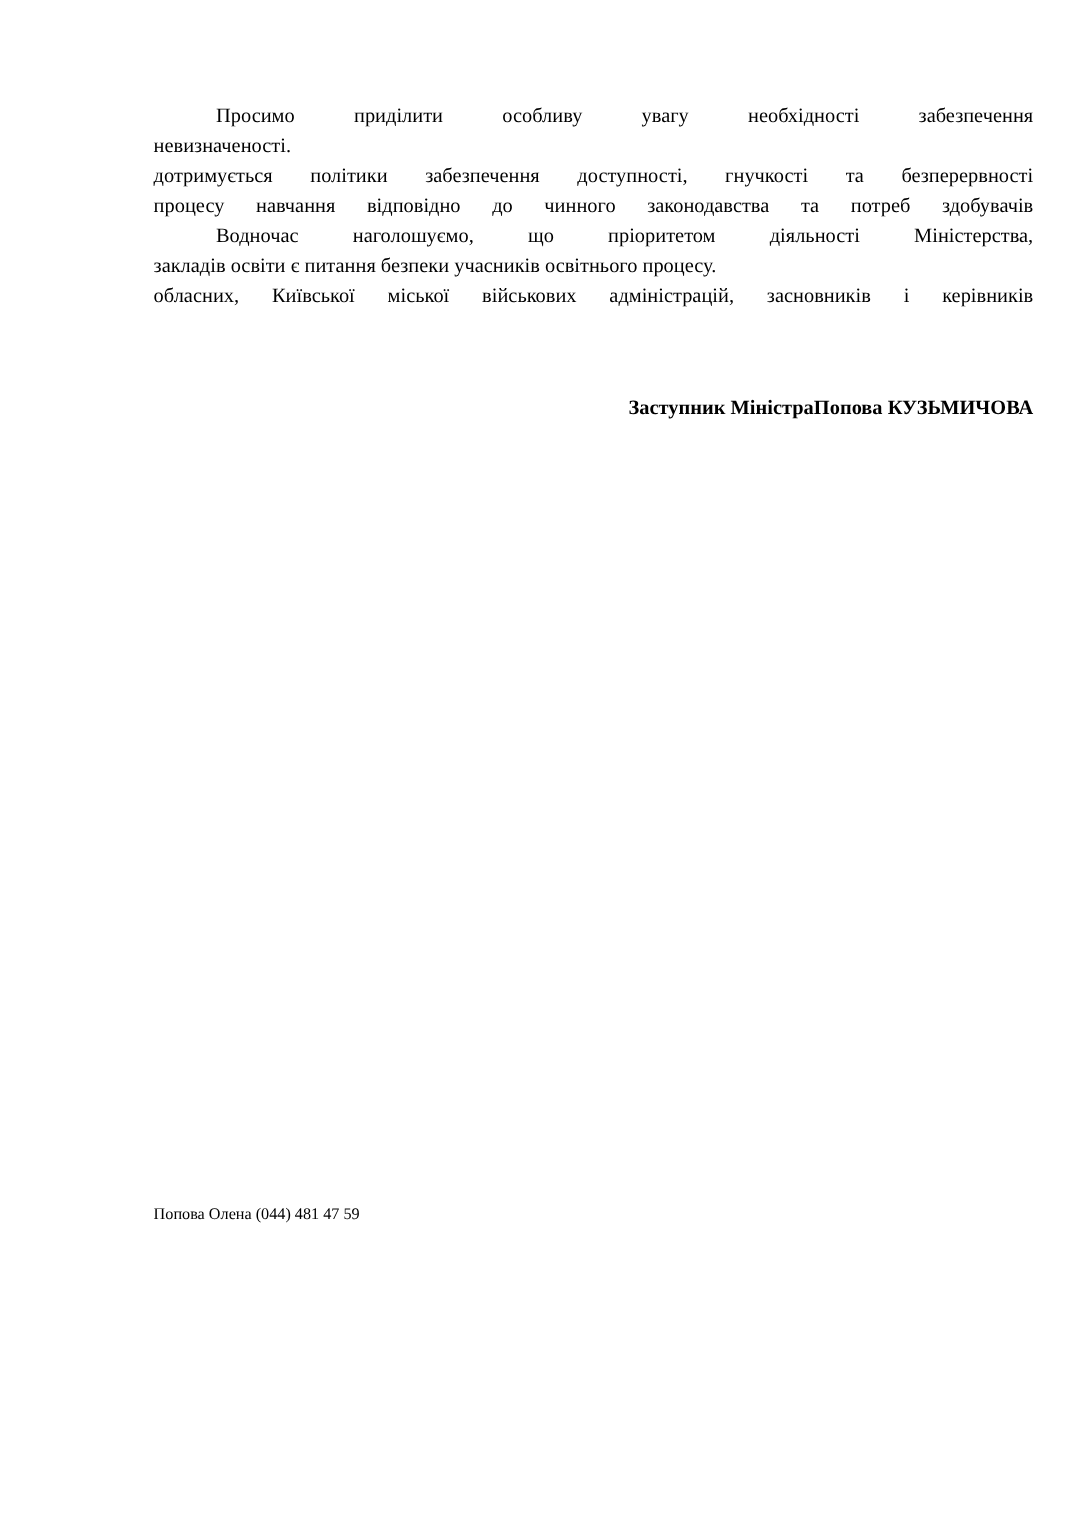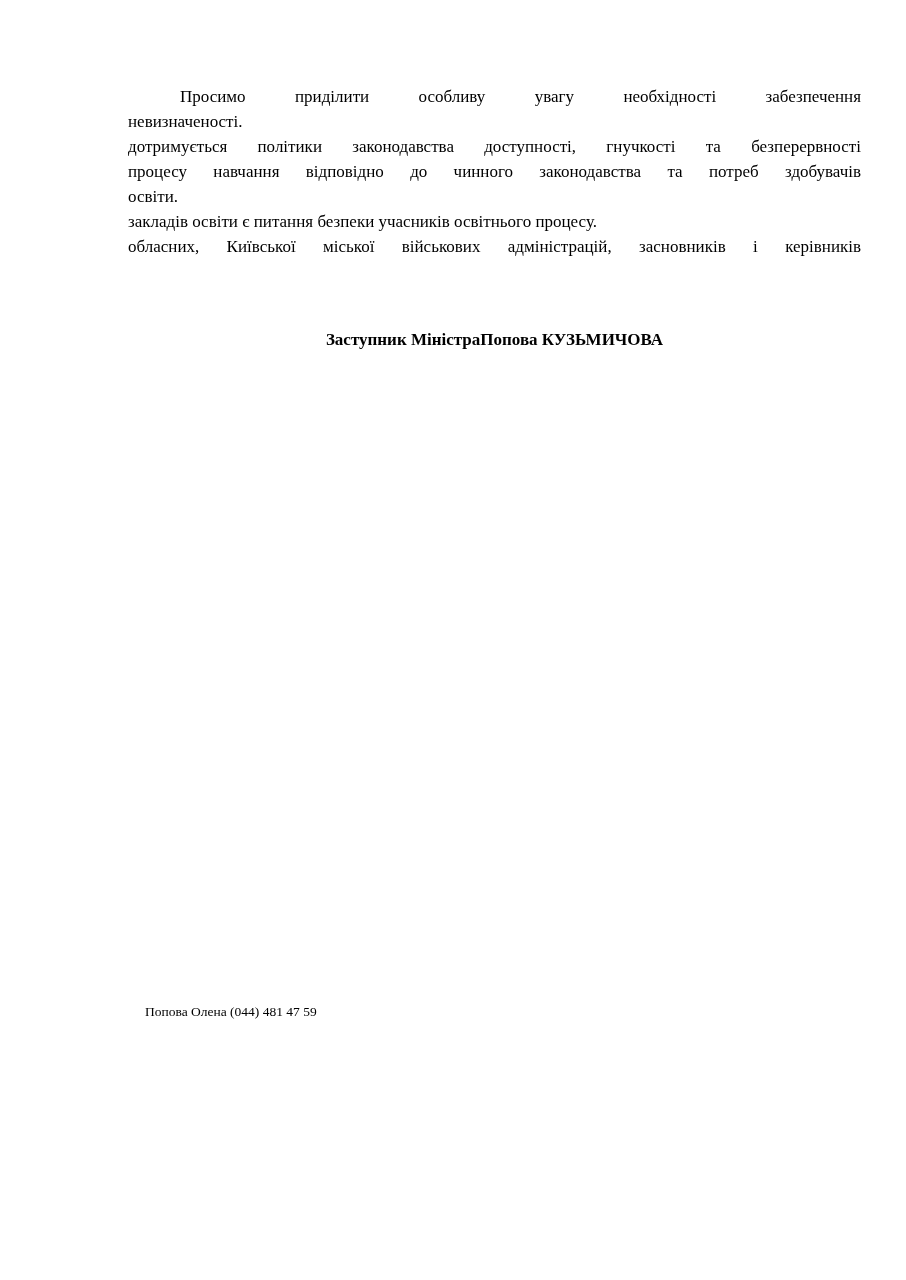--- a/index.html
+++ b/index.html
@@ -31,47 +31,47 @@
   }
   .line.first {
     text-indent: 52px;
   }
   .line.last {
     text-align: center;
     text-align-last: left;
   }
   .signature-row {
     display: flex;
-    justify-content: center;
+    justify-content: flex-end;
     align-items: baseline;
     margin-top: 68px;
     font-size: 17px;
     line-height: 25px;
     font-weight: bold;
   }
   .footer {
     position: absolute;
-    left: 145px;
+    left: 128px;
     top: 1003px;
     font-size: 13.5px;
     line-height: 17px;
     color: #000000;
   }
 </style>
 </head>
 <body>
 
 <div class="page">
   <div class="content">
     <div>
         <div class="line first">Просимо приділити особливу увагу необхідності забезпечення</div>
         <div class="line last">невизначеності.</div>
-        <div class="line">дотримується політики законодавства доступності, гнучкості та безперервності</div>
+        <div class="line">дотримується політики забезпечення доступності, гнучкості та безперервності</div>
         <div class="line">процесу навчання відповідно до чинного законодавства та потреб здобувачів</div>
-        <div class="line last">освіти.</div>
+        <div class="line first">Водночас наголошуємо, що пріоритетом діяльності Міністерства,</div>
         <div class="line last">закладів освіти є питання безпеки учасників освітнього процесу.</div>
         <div class="line">обласних, Київської міської військових адміністрацій, засновників і керівників</div>
       </div>
     <div class="signature-row">
       <span>Заступник Міністра</span>
       <span>Попова КУЗЬМИЧОВА</span>
     </div>
   </div>
   <div class="footer">Попова Олена (044) 481 47 59</div>
 </div>

